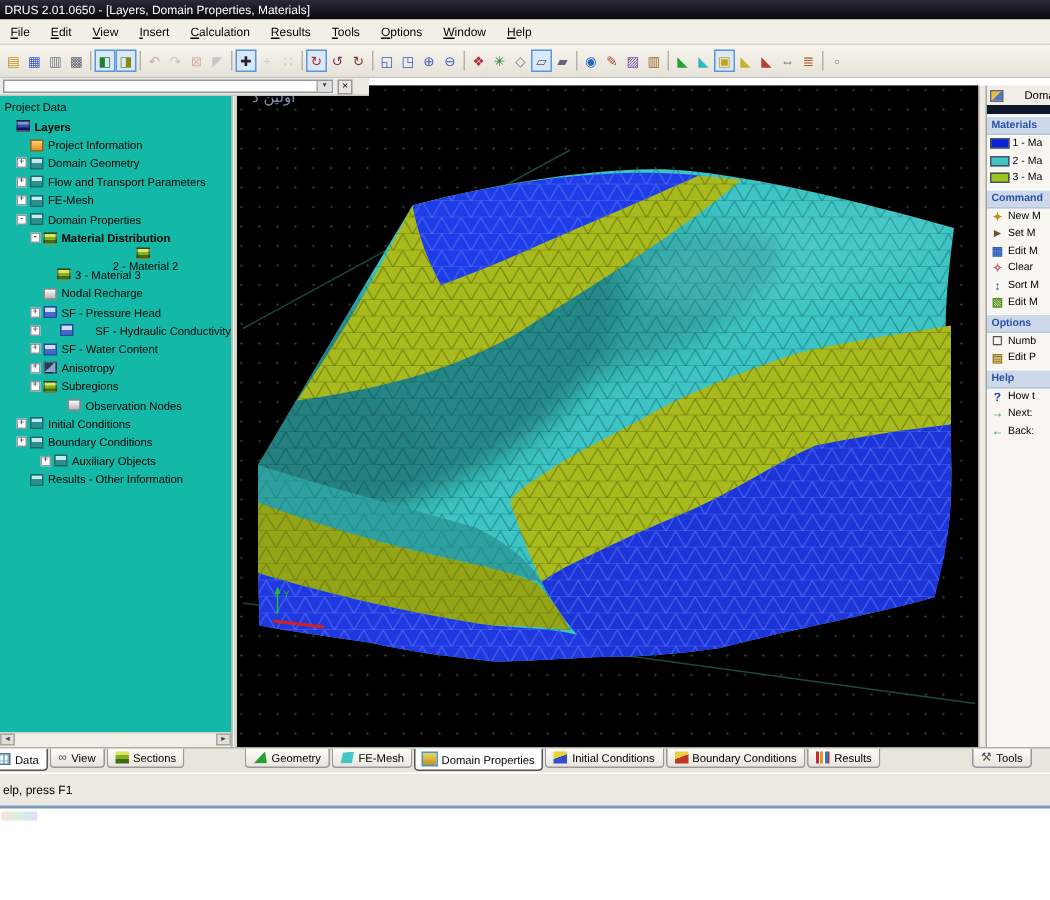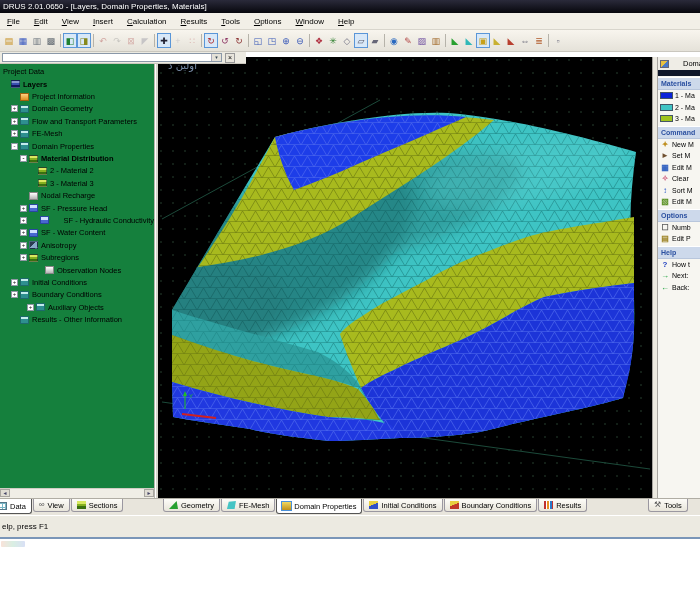--- a/index.html
+++ b/index.html
@@ -24,21 +24,21 @@
   .tsep{width:1px;height:13px;background:#b6b3aa;margin:0 2px;flex:none}
   
   .navrow{position:absolute;left:0;top:52px;width:246px;height:12px;background:#eceae1;
     border-bottom:1px solid #cac7be;display:flex;align-items:center;box-sizing:border-box;z-index:5}
   .navbox{width:220px;height:9px;background:#fff;border:1px solid #8a98a8;margin-left:2px;position:relative;box-sizing:border-box}
   .navarrow{position:absolute;right:0;top:0;width:9px;height:7px;background:#e4e1d8;border-left:1px solid #aab;
     font-size:5px;line-height:7px;text-align:center;color:#345}
   .navclose{width:10px;height:10px;margin-left:3px;background:#e8e5dc;border:1px solid #999;
     font-size:7px;line-height:8px;text-align:center;box-sizing:border-box}
   
-  .lpanel{position:absolute;left:0;top:64px;width:155px;height:434px;background:#15803d;
+  .lpanel{position:absolute;left:0;top:64px;width:155px;height:434px;background:#14b8a6;
     border-right:1px solid #b8b5ac;overflow:hidden;box-sizing:border-box}
   .ptitle{height:14px;display:flex;align-items:center;padding-left:3px;font-size:7.5px}
   .trow{display:flex;align-items:center;height:12.4px;font-size:7.5px;white-space:nowrap}
   .trow.b{font-weight:bold}
   .exp{width:7px;height:7px;border:1px solid #9098a4;background:#fff;color:#222;font-size:6px;
     line-height:5px;text-align:center;margin-right:2px;flex:none;box-sizing:border-box}
   .expsp{width:9px;flex:none}
   .ti{width:9px;height:8px;margin-right:3px;flex:none;border:1px solid rgba(20,40,60,.55);box-sizing:border-box}
   .ti-layers{background:linear-gradient(180deg,#8898d0 0 30%,#3a50b0 30% 65%,#101860 65%)}
   .ti-info{background:linear-gradient(180deg,#ffd080,#e09020);border-color:#a06010}
@@ -209,21 +209,21 @@
         <div class="trow" style="padding-left: 11px;">
           <span class="exp">-</span>
           <span class="ti ti-box"></span>
           <span>Domain Properties</span>
         </div>
         <div class="trow b" style="padding-left: 20px;">
           <span class="exp">-</span>
           <span class="ti ti-green"></span>
           <span>Material Distribution</span>
         </div>
-        <div class="trow" style="padding-left: 29px;">
+        <div class="trow" style="padding-left: 40px; flex-direction: column;">
           <span class="expsp"></span>
           <span class="ti ti-green"></span>
           <span>2 - Material 2</span>
         </div>
         <div class="trow" style="padding-left: 29px;">
           <span class="expsp"></span>
           <span class="ti ti-green"></span>
           <span>3 - Material 3</span>
         </div>
         <div class="trow" style="padding-left: 20px;">

